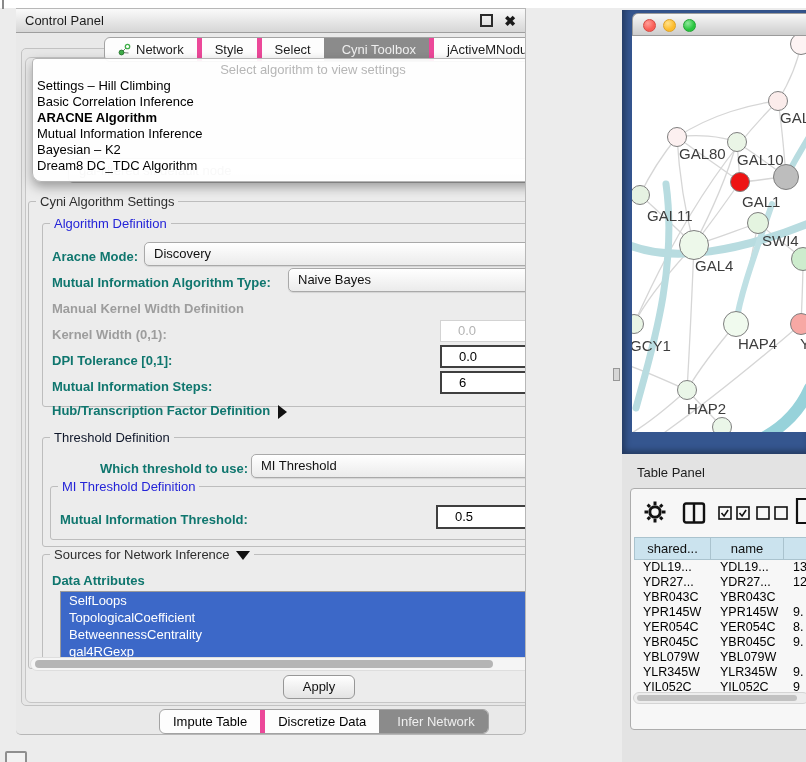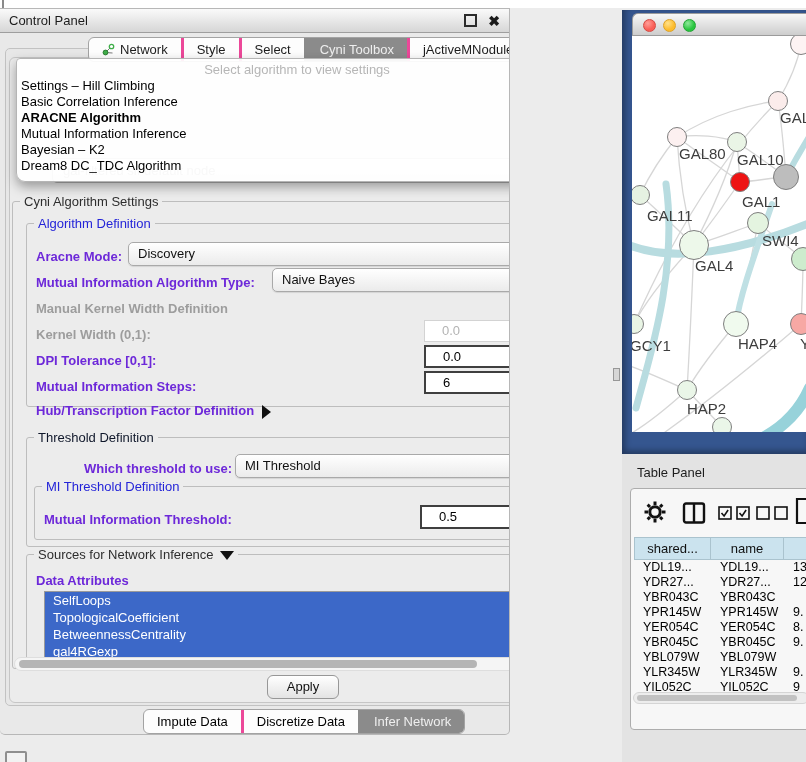--- a/index.html
+++ b/index.html
@@ -2,35 +2,35 @@
 <html><head>
 <meta charset="utf-8">
 <style>
   html,body{margin:0;padding:0;}
   body{width:806px;height:762px;overflow:hidden;background:#ececec;
        font-family:"Liberation Sans", sans-serif; position:relative;}
   .top-strip{position:absolute;left:0;top:0;width:806px;height:8px;background:#ffffff;}
   .tl-tick{position:absolute;left:2px;top:0;width:2px;height:9px;background:#8a8a8a;}
 
   
-  .control-window{position:absolute;left:0;top:8px;width:510px;height:727px;
+  .control-window{position:absolute;left:16px;top:8px;width:510px;height:727px;
     background:#e9e9e9;border:1px solid #b7b7b7;border-left:none;border-radius:0 0 5px 5px;
     box-sizing:border-box;overflow:hidden;}
   .titlebar{position:absolute;left:0;top:0;right:0;height:24px;
     background:linear-gradient(#fafafa,#d6d6d6);border-bottom:1px solid #9e9e9e;
     display:flex;align-items:center;padding:0 9px;box-sizing:border-box;font-size:13px;color:#1c1c1c;}
   .titlebar .spacer{flex:1;}
   .float-icon{width:9px;height:9px;border:2px solid #2b2b2b;margin-right:11px;}
   .close-icon{font-size:14px;font-weight:bold;color:#1a1a1a;line-height:12px;}
 
   
   .tabstrip{position:absolute;left:88px;top:28px;height:23px;display:flex;
     background:#fdfdfd;border:1px solid #a3a3a3;border-radius:6px;overflow:hidden;
     font-size:13px;color:#1d1d1d;z-index:5;}
-  .tab{display:flex;align-items:center;padding:0 13px;border-left:3px solid #ec4899;white-space:nowrap;}
+  .tab{display:flex;align-items:center;padding:0 13px;border-left:5px solid #ec4899;white-space:nowrap;}
   .tab:first-child{border-left:none;}
   .tab.selected{background:#8b8b8b;color:#efefef;border-left-color:#8b8b8b;}
   .tab .ticon{margin-right:5px;display:inline-flex;}
 
   .content-pane{position:absolute;left:5px;top:39px;width:600px;height:658px;
     background:#e7e7e7;border:1px solid #c2c2c2;border-radius:5px;box-sizing:border-box;}
   .inner-pane{position:absolute;left:9px;top:48px;width:592px;height:646px;
     background:#ececec;border:1px solid #c6c6c6;border-radius:6px;box-sizing:border-box;}
 
   
@@ -44,21 +44,21 @@
   .bg-combo{position:absolute;left:52px;top:149px;width:518px;height:25px;z-index:10;
     border:1px solid #b0b0b0;border-radius:5px;background:linear-gradient(#fdfdfd,#ededed);
     color:#9a9a9a;font-size:13px;line-height:23px;padding-left:10px;box-sizing:border-box;}
 
   
   .group{position:absolute;border:1px solid #bdbdbd;border-radius:3px;box-sizing:border-box;}
   .group-title{position:absolute;font-size:13px;background:#ececec;padding:0 4px;white-space:nowrap;color:#2e2e2e;z-index:3;}
   .t-blue{color:#2424d8;}
   .t-green{color:#0f172a;}
 
-  .lbl{position:absolute;font-size:13px;font-weight:bold;color:#6d28d9;white-space:nowrap;z-index:3;}
+  .lbl{position:absolute;font-size:13px;font-weight:bold;color:#0f766e;white-space:nowrap;z-index:3;}
   .lbl.disabled{color:#9d9d9d;}
 
   .combo{position:absolute;border:1px solid #a9a9a9;border-radius:5px;
     background:linear-gradient(#ffffff,#ebebeb);height:24px;box-sizing:border-box;
     font-size:13px;color:#111;line-height:22px;padding-left:9px;z-index:3;
     box-shadow:0 1px 1px rgba(0,0,0,0.10);}
   .stepper{position:absolute;right:0;top:0;bottom:0;width:19px;border-left:1px solid #b3b3b3;
     display:flex;flex-direction:column;align-items:center;justify-content:center;gap:2px;}
   .tri-up{width:0;height:0;border-left:4px solid transparent;border-right:4px solid transparent;border-bottom:5px solid #555;}
   .tri-dn{width:0;height:0;border-left:4px solid transparent;border-right:4px solid transparent;border-top:5px solid #555;}
@@ -270,21 +270,21 @@
       <div class="thumb"></div>
     </div>
   <div class="hscroll">
       <div class="thumb"></div>
     </div>
 
   <div class="apply-btn">Apply</div>
 
   <div class="bottom-tabstrip">
     <div class="tab">
-      <span>Impute Data</span>
+      <span>Impute Table</span>
     </div>
     <div class="tab">
       <span>Discretize Data</span>
     </div>
     <div class="tab selected">
       <span>Infer Network</span>
     </div>
   </div>
 </div>
 

